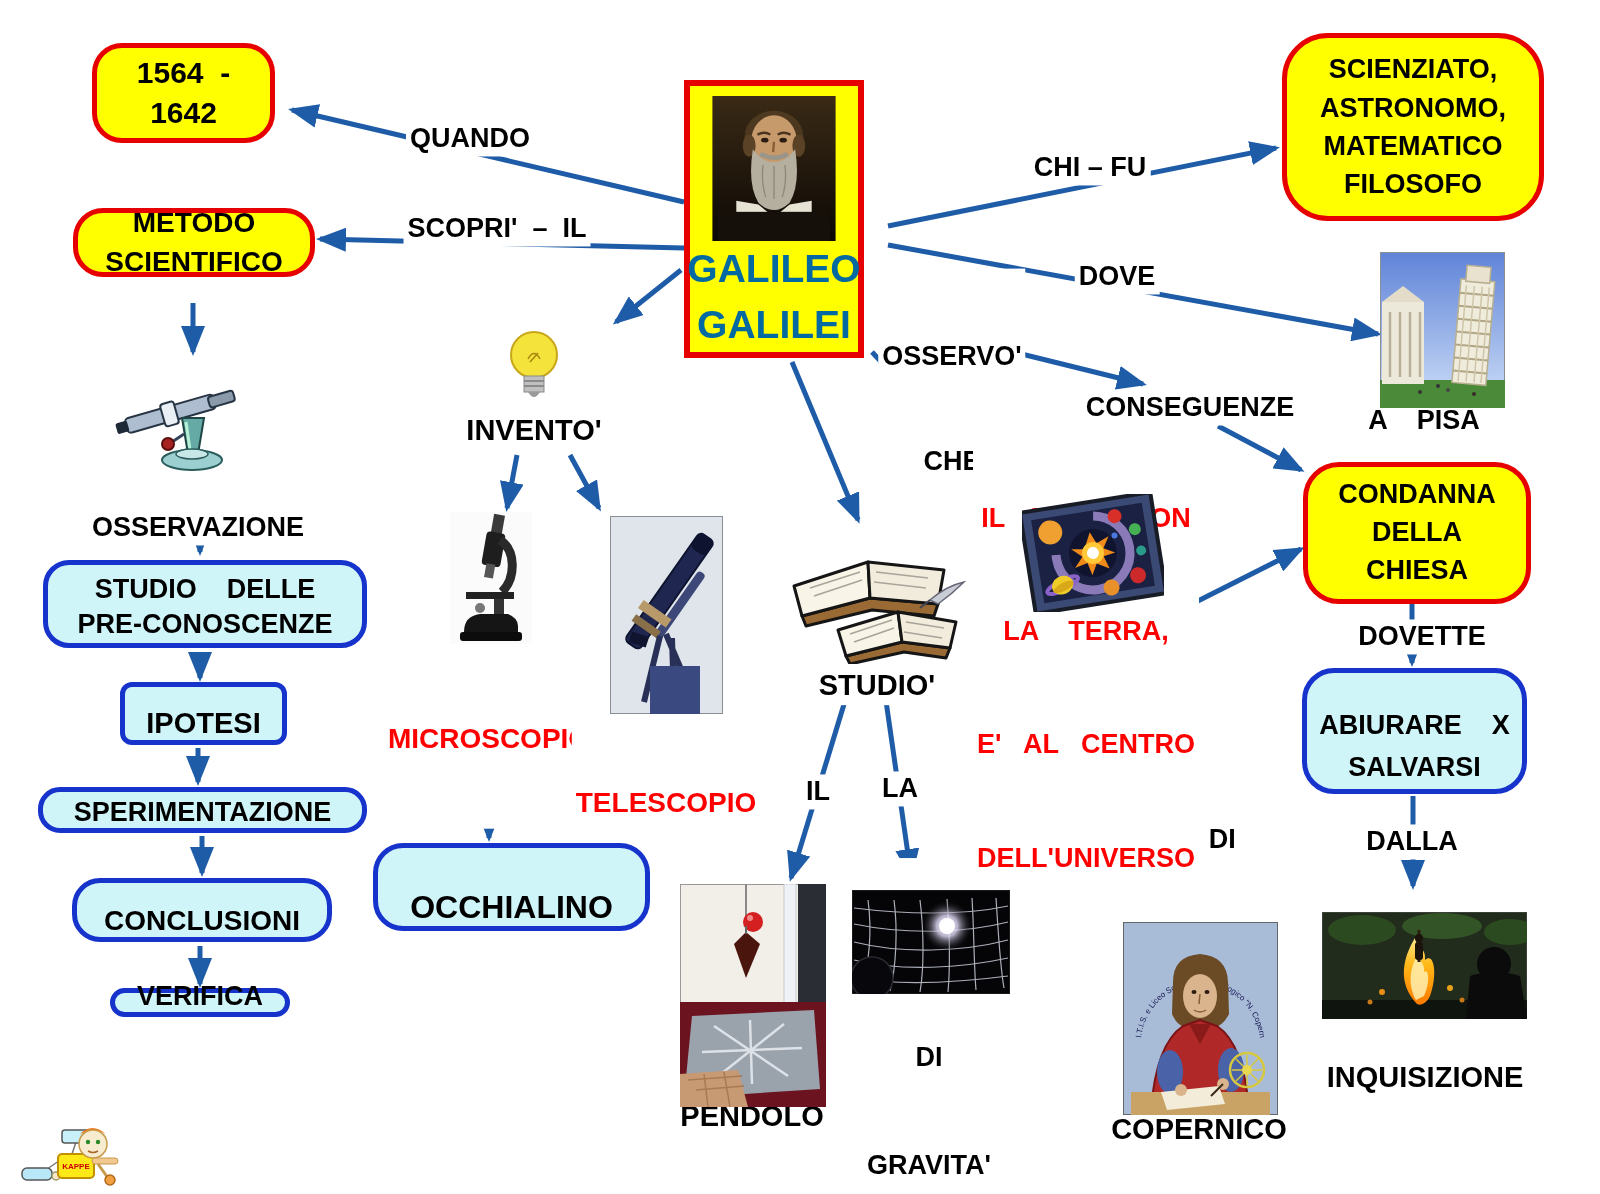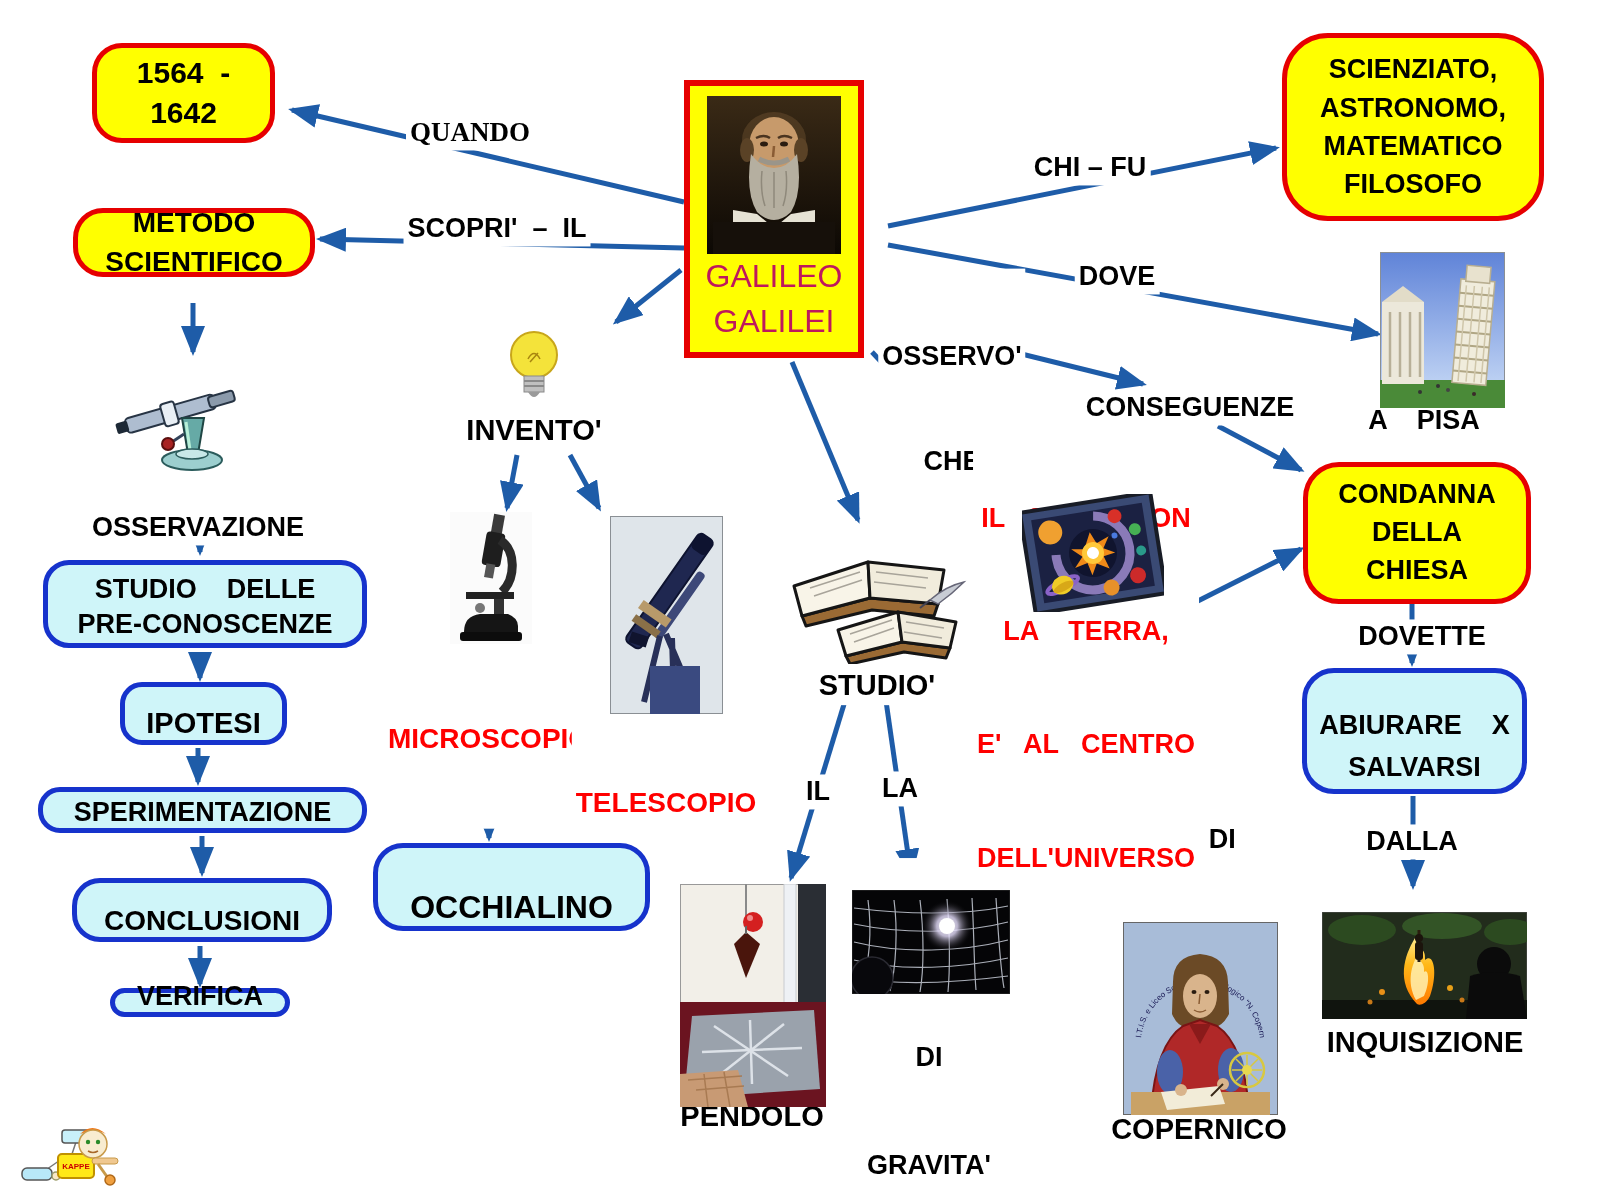--- a/index.html
+++ b/index.html
@@ -7,21 +7,21 @@
           font-family:"Liberation Sans",sans-serif;}
   .edges{position:absolute;left:0;top:0;}
   .lbl{position:absolute;transform:translate(-50%,-50%);font-weight:bold;color:#000;
        font-size:27px;background:#fff;padding:0 4px;white-space:pre;text-align:center;line-height:1.3;}
   .red{color:#FF0000;}
   .box{position:absolute;display:flex;flex-direction:column;align-items:center;justify-content:center;
        text-align:center;font-weight:bold;color:#000;box-sizing:border-box;white-space:pre;}
   .ybox{background:#FFFF00;border:5px solid #E60000;}
   .cbox{background:#CFF5F9;border:5px solid #1633CC;justify-content:flex-end;}
   .img{position:absolute;}
-  .galileo-name{color:#be185d;font-size:32px;line-height:1.42;font-weight:normal;}
+  .galileo-name{color:#0369a1;font-size:39px;line-height:1.42;font-weight:bold;}
 </style>
 </head>
 <body>
 
 <div class="canvas">
 
   <svg class="edges" width="1600" height="1194">
     <defs>
       <marker id="ah" markerWidth="30" markerHeight="24" refX="26" refY="12" orient="auto" markerUnits="userSpaceOnUse">
         <path d="M0,0 L30,12 L0,24 Z" fill="#1E5CA8"></path>
@@ -49,21 +49,21 @@
       <line x1="489" y1="799" x2="489" y2="838" marker-end="url(#ah)"></line>
       <line x1="845" y1="701" x2="791" y2="878" marker-end="url(#ah)"></line>
       <line x1="886" y1="701" x2="911" y2="875" marker-end="url(#ah)"></line>
       <line x1="1180" y1="610" x2="1301" y2="549" marker-end="url(#ah)"></line>
       <line x1="1412" y1="603" x2="1412" y2="663" marker-end="url(#ah)"></line>
       <line x1="1413" y1="796" x2="1413" y2="886" marker-end="url(#ah)"></line>
       <line x1="1112" y1="756" x2="1169" y2="916" marker-end="url(#ah)"></line>
     </g>
   </svg>
 
-  <div class="lbl" style="left:470px;top:133px;font-family:Liberation Serif, serif;">QUANDO</div>
+  <div class="lbl" style="left:470px;top:139px;">QUANDO</div>
   <div class="lbl" style="left:497px;top:229px;">SCOPRI'  –  IL</div>
   <div class="lbl" style="left:1090px;top:168px;">CHI – FU</div>
   <div class="lbl" style="left:1117px;top:277px;">DOVE</div>
   <div class="lbl" style="left:534px;top:431px;font-size:29px;">INVENTO'</div>
   <div class="lbl" style="left:952px;top:409px;">
     <div>OSSERVO'</div>
     <div>CHE</div>
   </div>
   <div class="lbl" style="left:1190px;top:408px;">CONSEGUENZE</div>
   <div class="lbl" style="left:818px;top:792px;">IL</div>
@@ -90,21 +90,21 @@
     <div>DI</div>
     <div>GRAVITA'</div>
   </div>
   <div class="lbl red" style="left:1086px;top:689px;line-height:1.4;">
     <div>IL   SOLE,   NON</div>
     <div>LA    TERRA,</div>
     <div>E'   AL   CENTRO</div>
     <div>DELL'UNIVERSO</div>
   </div>
   <div class="lbl" style="left:1199px;top:1130px;font-size:29px;">COPERNICO</div>
-  <div class="lbl" style="left:1425px;top:1043px;font-size:29px;">INQUISIZIONE</div>
+  <div class="lbl" style="left:1425px;top:1078px;font-size:29px;">INQUISIZIONE</div>
 
   <div class="box ybox" style="left:92px;top:43px;width:183px;height:100px;border-radius:30px;font-size:30px;line-height:1.32;text-align:center;">
     <div>1564  -</div>
     <div>1642</div>
   </div>
 
   <div class="box ybox" style="left:73px;top:208px;width:242px;height:69px;border-radius:30px;font-size:28px;line-height:1.38;">
     <div>METODO</div>
     <div>SCIENTIFICO</div>
   </div>
@@ -120,21 +120,21 @@
     <div>CONDANNA</div>
     <div>DELLA</div>
     <div>CHIESA</div>
   </div>
 
   <div class="box cbox" style="left:43px;top:560px;width:324px;height:88px;border-radius:26px;font-size:27px;line-height:1.32;">
     <div>STUDIO    DELLE</div>
     <div>PRE-CONOSCENZE</div>
   </div>
 
-  <div class="box cbox" style="left:120px;top:682px;width:167px;height:63px;border-radius:22px;font-size:29px;">
+  <div class="box cbox" style="left:120px;top:682px;width:167px;height:63px;border-radius:12px;font-size:29px;">
     <div>IPOTESI</div>
   </div>
 
   <div class="box cbox" style="left:38px;top:787px;width:329px;height:46px;border-radius:22px;font-size:27px;">
     <div>SPERIMENTAZIONE</div>
   </div>
 
   <div class="box cbox" style="left:72px;top:878px;width:260px;height:64px;border-radius:28px;font-size:28px;">
     <div>CONCLUSIONI</div>
   </div>

